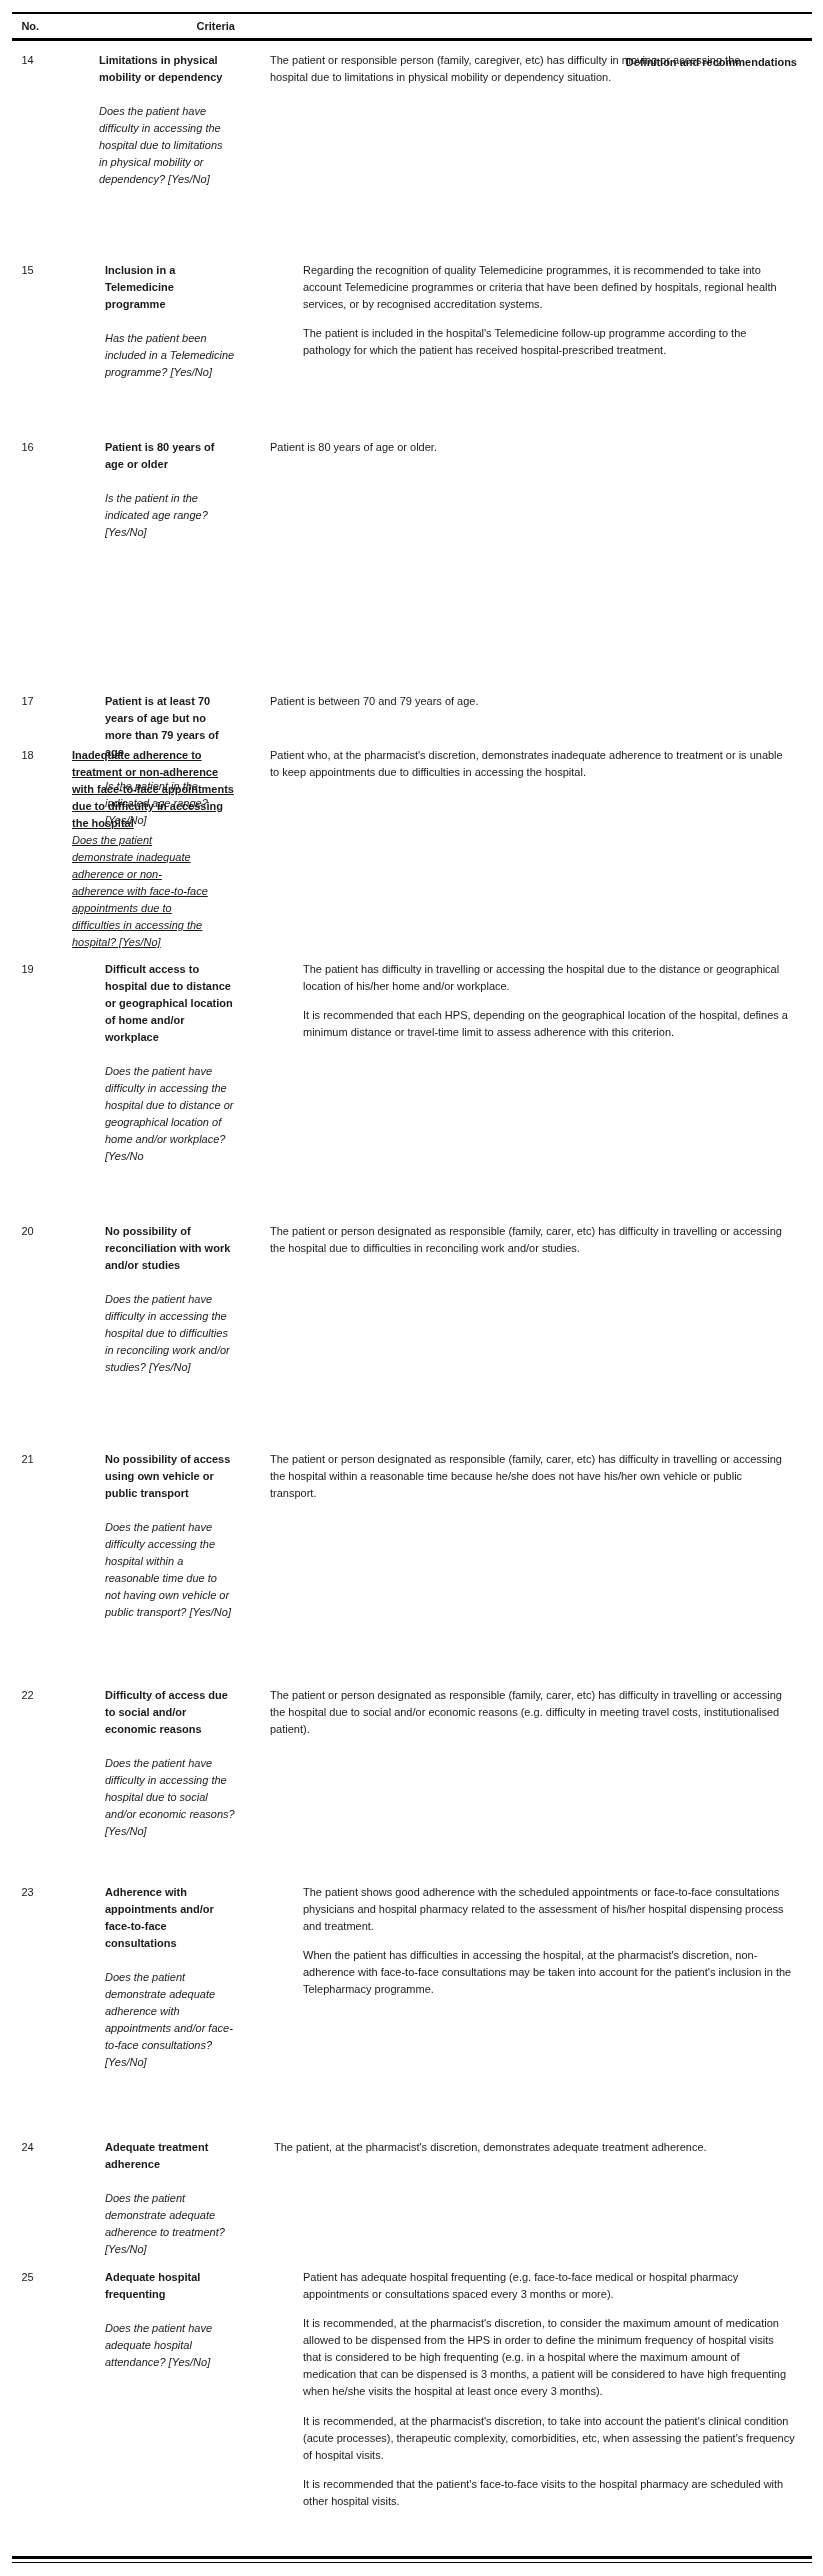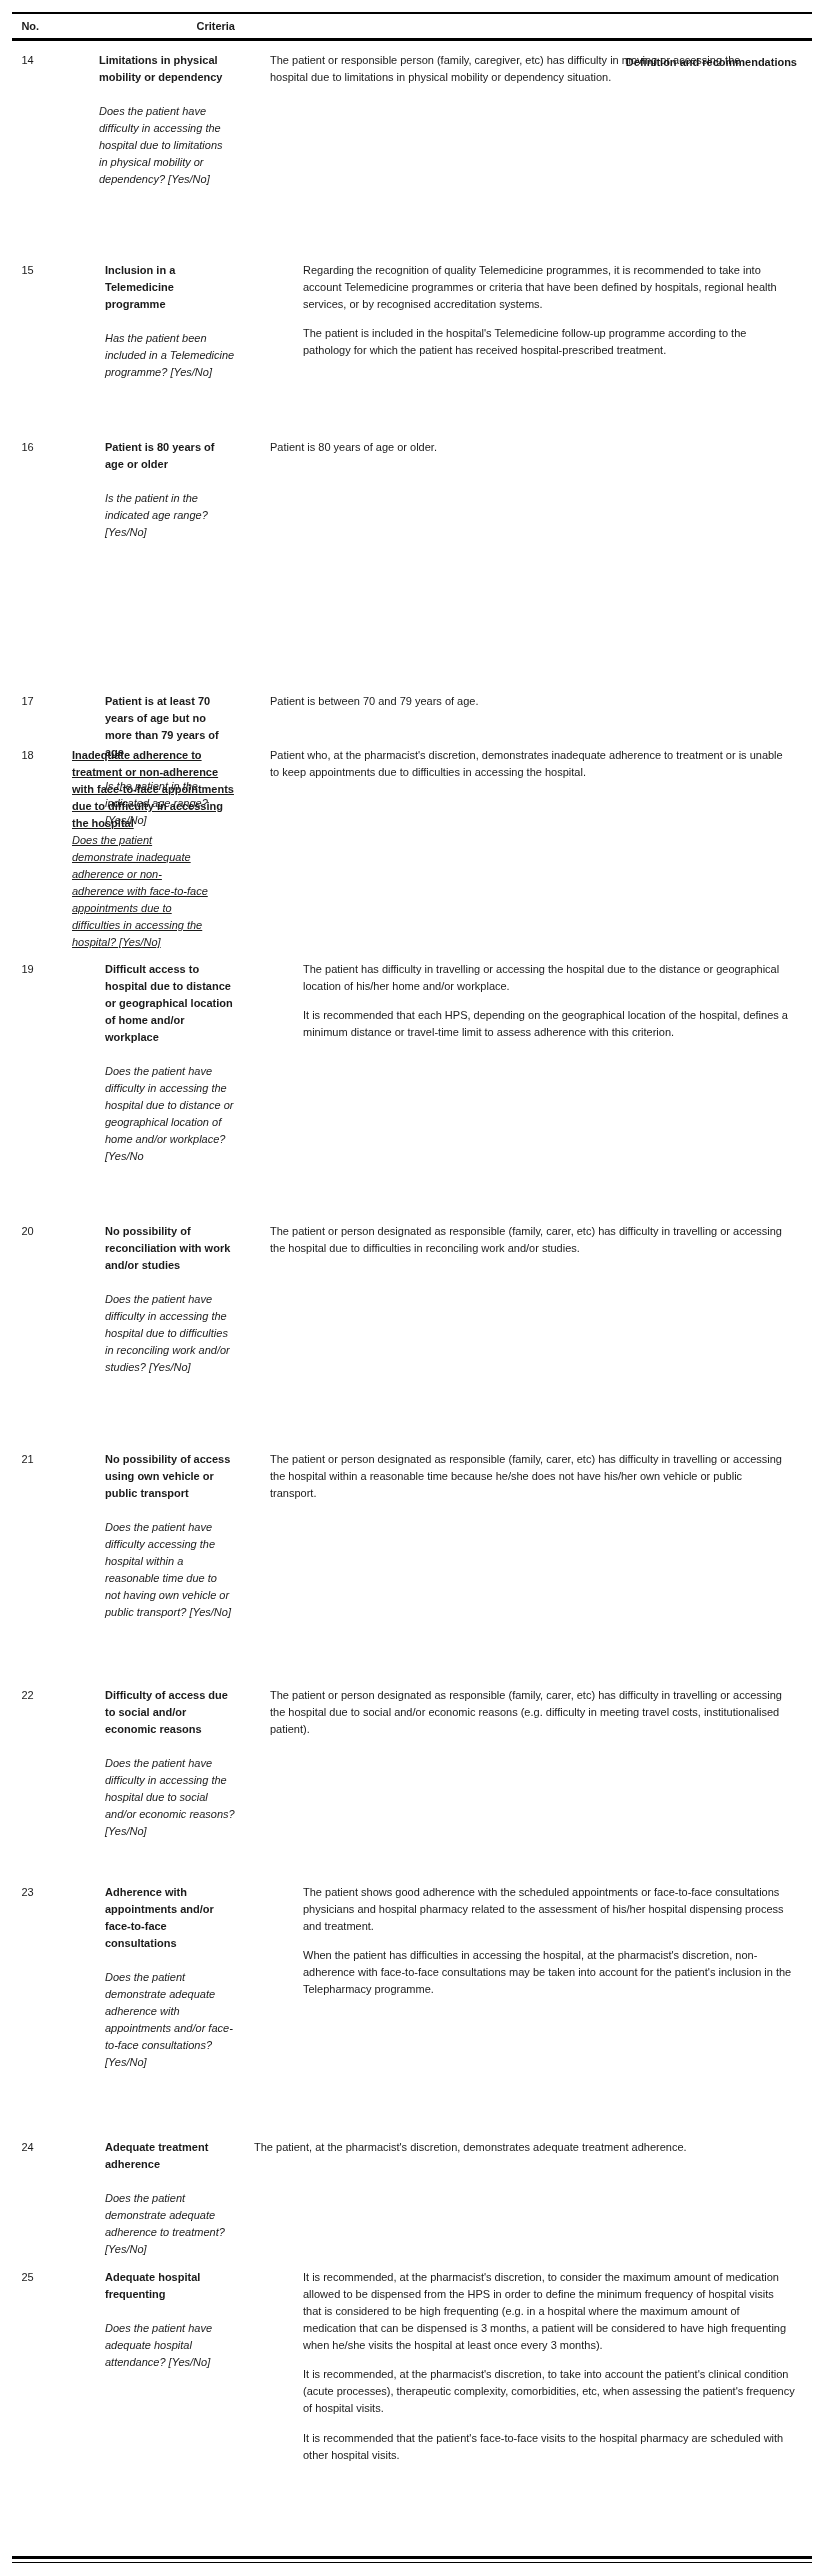--- a/index.html
+++ b/index.html
@@ -140,32 +140,33 @@
       <p>When the patient has difficulties in accessing the hospital, at the pharmacist's discretion, non-adherence with face-to-face consultations may be taken into account for the patient's inclusion in the Telepharmacy programme.</p>
     </div>
   </div>
 
   <div class="row" style="top:2139px;">
     <div class="num">24</div>
     <div class="crit" style="left:105px;">
       <span class="title">Adequate treatment adherence</span>
       <span class="question">Does the patient demonstrate adequate adherence to treatment? [Yes/No]</span>
     </div>
-    <div class="defn" style="left:254px; width:527px;">
+    <div class="defn" style="left:274px; width:527px;">
       <p>The patient, at the pharmacist's discretion, demonstrates adequate treatment adherence.</p>
     </div>
   </div>
 
   <div class="row" style="top:2269px;">
     <div class="num">25</div>
     <div class="crit" style="left:105px;">
       <span class="title">Adequate hospital frequenting</span>
       <span class="question">Does the patient have adequate hospital attendance? [Yes/No]</span>
     </div>
     <div class="defn" style="left:303px; width:492px;">
+      <p>Patient has adequate hospital frequenting (e.g. face-to-face medical or hospital pharmacy appointments or consultations spaced every 3 months or more).</p>
       <p>It is recommended, at the pharmacist's discretion, to consider the maximum amount of medication allowed to be dispensed from the HPS in order to define the minimum frequency of hospital visits that is considered to be high frequenting (e.g. in a hospital where the maximum amount of medication that can be dispensed is 3 months, a patient will be considered to have high frequenting when he/she visits the hospital at least once every 3 months).</p>
       <p>It is recommended, at the pharmacist's discretion, to take into account the patient's clinical condition (acute processes), therapeutic complexity, comorbidities, etc, when assessing the patient's frequency of hospital visits.</p>
       <p>It is recommended that the patient's face-to-face visits to the hospital pharmacy are scheduled with other hospital visits.</p>
     </div>
   </div>
 
   <div class="rule thick" style="top:2556px;"></div>
   <div class="rule thin" style="top:2562px;"></div>
 </div>
 

